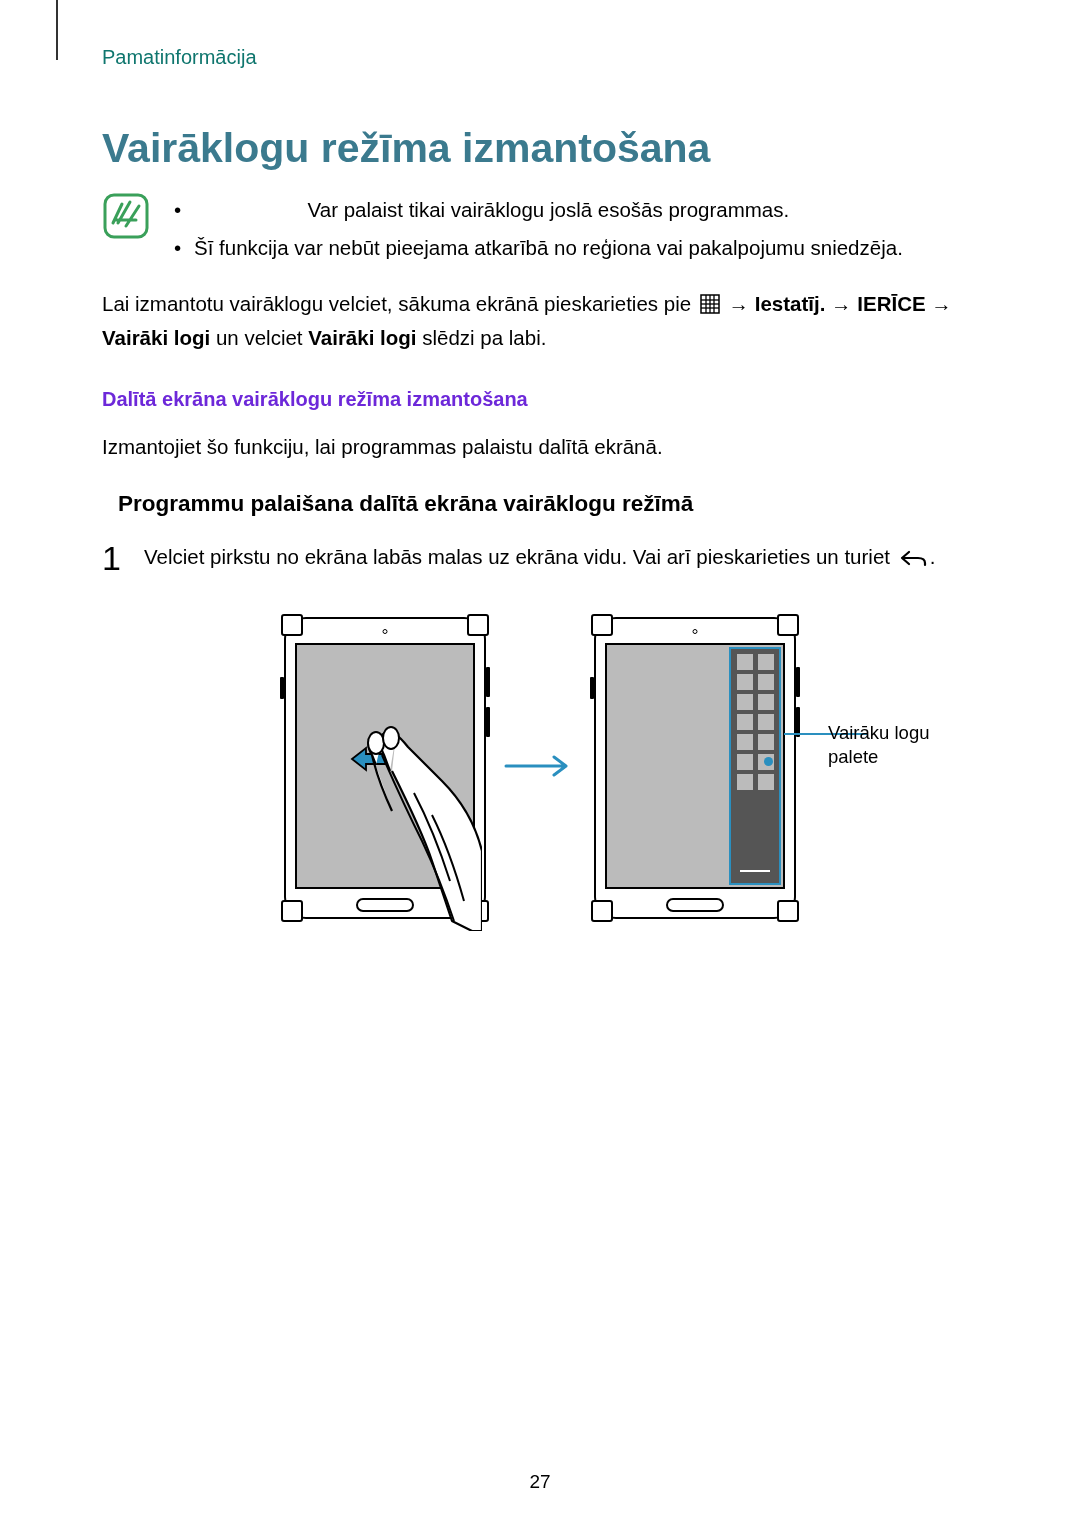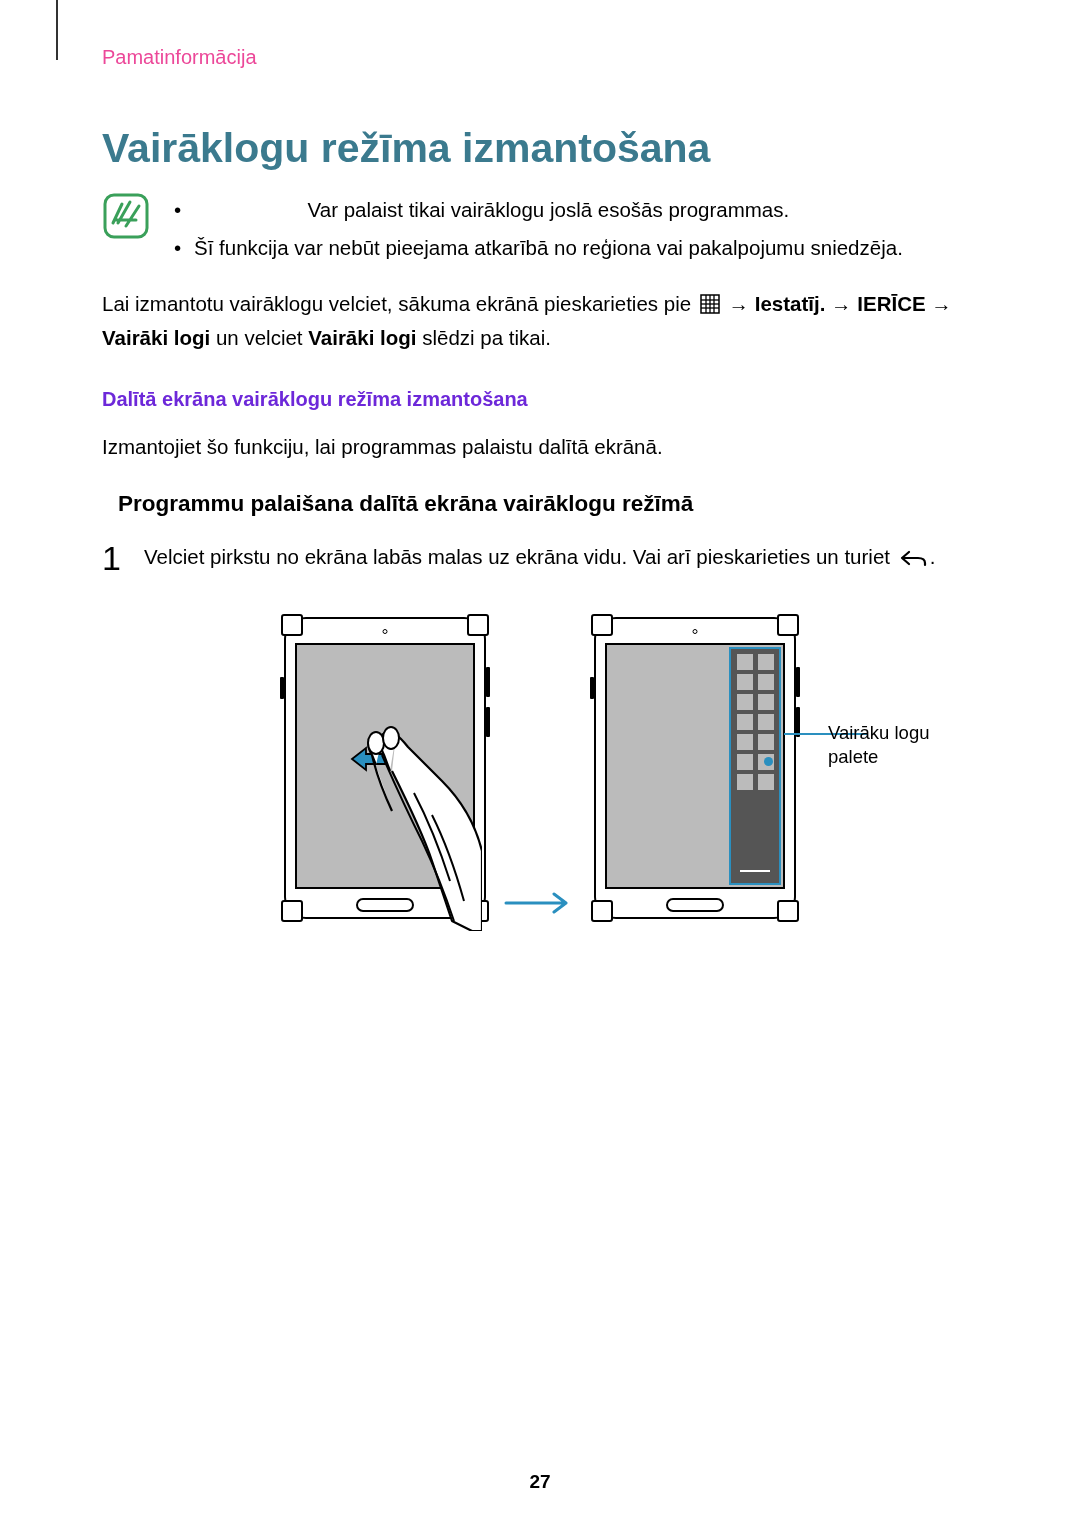--- a/index.html
+++ b/index.html
@@ -17,21 +17,21 @@
     top: 0;
     width: 1.5px;
     height: 60px;
     background: #333;
   }
   .page {
     padding: 46px 102px 0 102px;
   }
   .breadcrumb {
     font-size: 20px;
-    color: #ec4899;
+    color: #0f766e;
     margin-bottom: 56px;
     font-weight: 400;
   }
   .h1 {
     font-size: 41px;
     font-weight: 700;
     color: #2a7b9b;
     color: #3b7a8e;
     margin-bottom: 20px;
   }
@@ -107,21 +107,21 @@
   .step-body p { margin-bottom: 10px; text-align: center; }
   .back-icon {
     display: inline-block;
     vertical-align: -4px;
     margin: 0 2px;
   }
   .figure-area {
     margin-top: 30px;
     display: flex;
     justify-content: center;
-    align-items: flex-end;
+    align-items: center;
     gap: 18px;
     position: relative;
   }
   
   .device {
     width: 202px;
     height: 302px;
     position: relative;
   }
   .device-outer {
@@ -224,21 +224,20 @@
     white-space:nowrap;
   }
   .device-wrap { position:relative; }
   .page-num {
     position:absolute;
     bottom:34px;
     left:50%;
     transform:translateX(-50%);
     font-size:19px;
     color:#000;
-    font-weight:bold;
   }
 </style>
 </head>
 <body>
 
 <div class="side-line"></div>
 
 <div class="page">
 
   <div class="breadcrumb">Pamatinformācija</div>
@@ -262,21 +261,21 @@
   <p class="path-text">
     <span>Lai izmantotu vairāklogu velciet, sākuma ekrānā pieskarieties pie </span><span class="grid-icon"><svg width="20" height="20" viewBox="0 0 20 20">
           <rect x="1" y="1" width="18" height="18" fill="none" stroke="#000" stroke-width="1.5"></rect>
           <line x1="6" y1="1" x2="6" y2="19" stroke="#000" stroke-width="1.3"></line>
           <line x1="10" y1="1" x2="10" y2="19" stroke="#000" stroke-width="1.3"></line>
           <line x1="14" y1="1" x2="14" y2="19" stroke="#000" stroke-width="1.3"></line>
           <line x1="1" y1="6" x2="19" y2="6" stroke="#000" stroke-width="1.3"></line>
           <line x1="1" y1="10" x2="19" y2="10" stroke="#000" stroke-width="1.3"></line>
           <line x1="1" y1="14" x2="19" y2="14" stroke="#000" stroke-width="1.3"></line>
         </svg></span><span> → </span><b>Iestatīj.</b><span> → </span><b>IERĪCE</b><span> → </span><br>
-    <b>Vairāki logi</b><span> un velciet </span><b>Vairāki logi</b><span> slēdzi pa tikai.</span>
+    <b>Vairāki logi</b><span> un velciet </span><b>Vairāki logi</b><span> slēdzi pa labi.</span>
   </p>
 
   <h2 class="h2">Dalītā ekrāna vairāklogu režīma izmantošana</h2>
   <p class="body-text">Izmantojiet šo funkciju, lai programmas palaistu dalītā ekrānā.</p>
 
   <h3 class="h3">Programmu palaišana dalītā ekrāna vairāklogu režīmā</h3>
 
   <div class="step">
     <div class="step-num">1</div>
     <div class="step-body">

